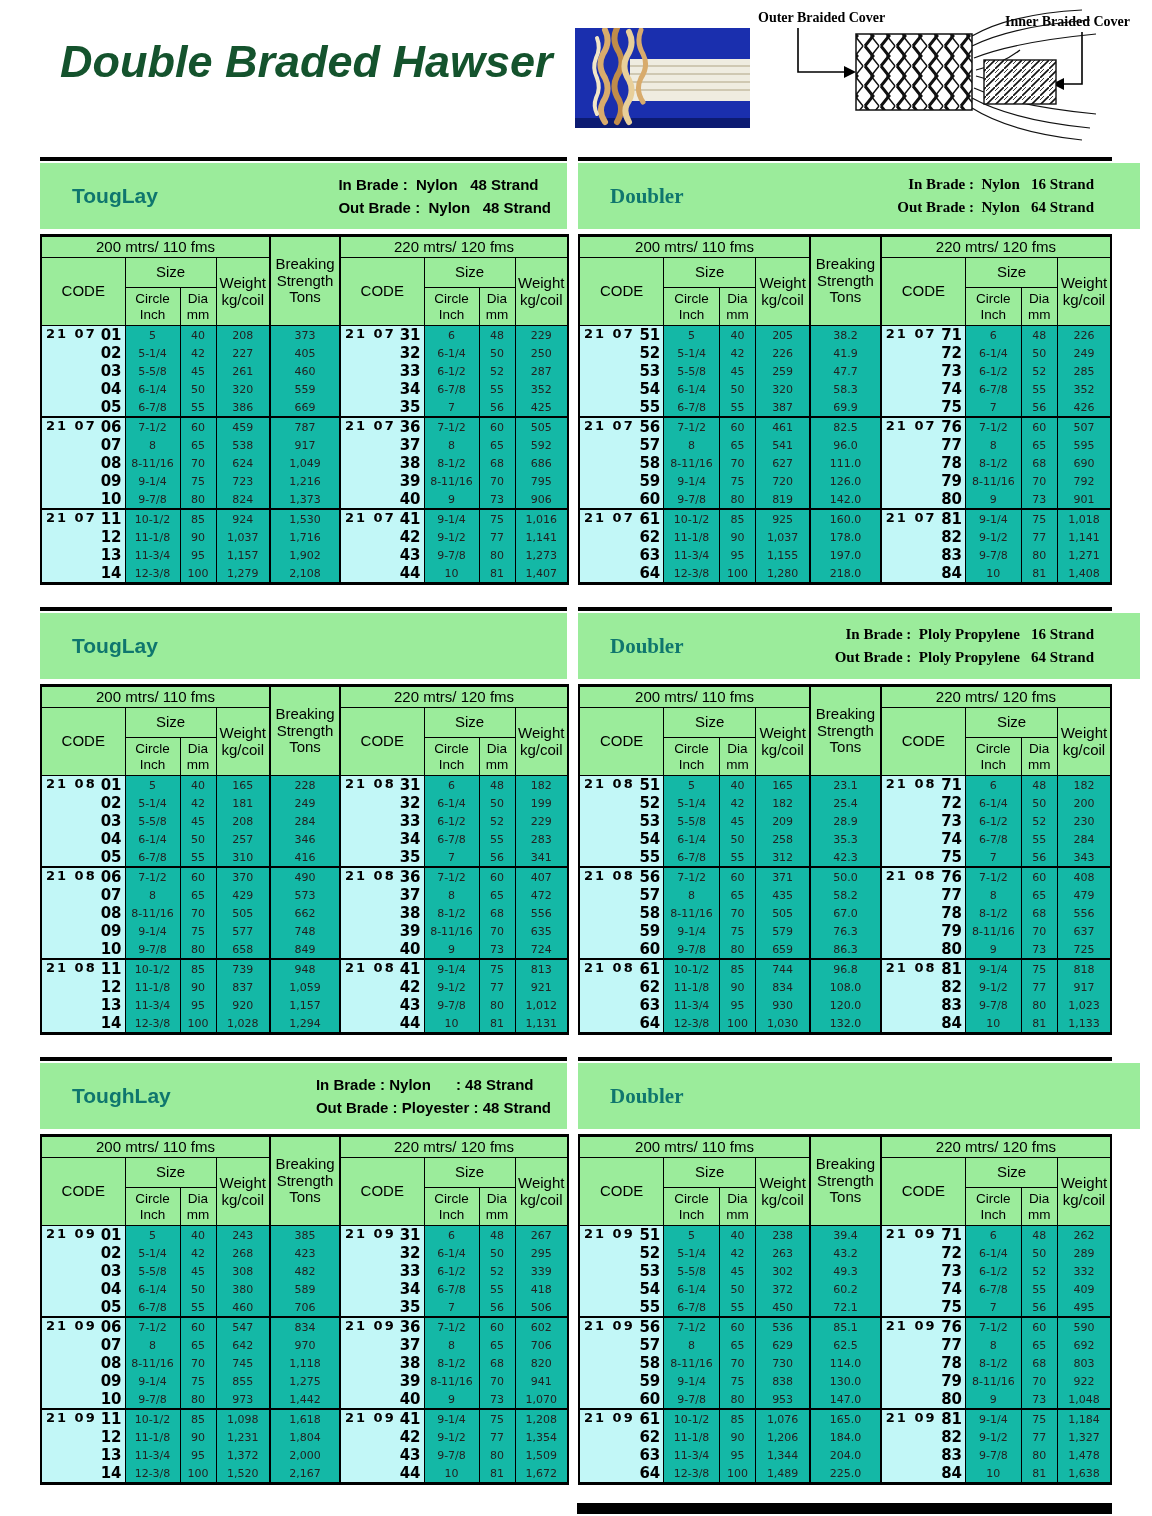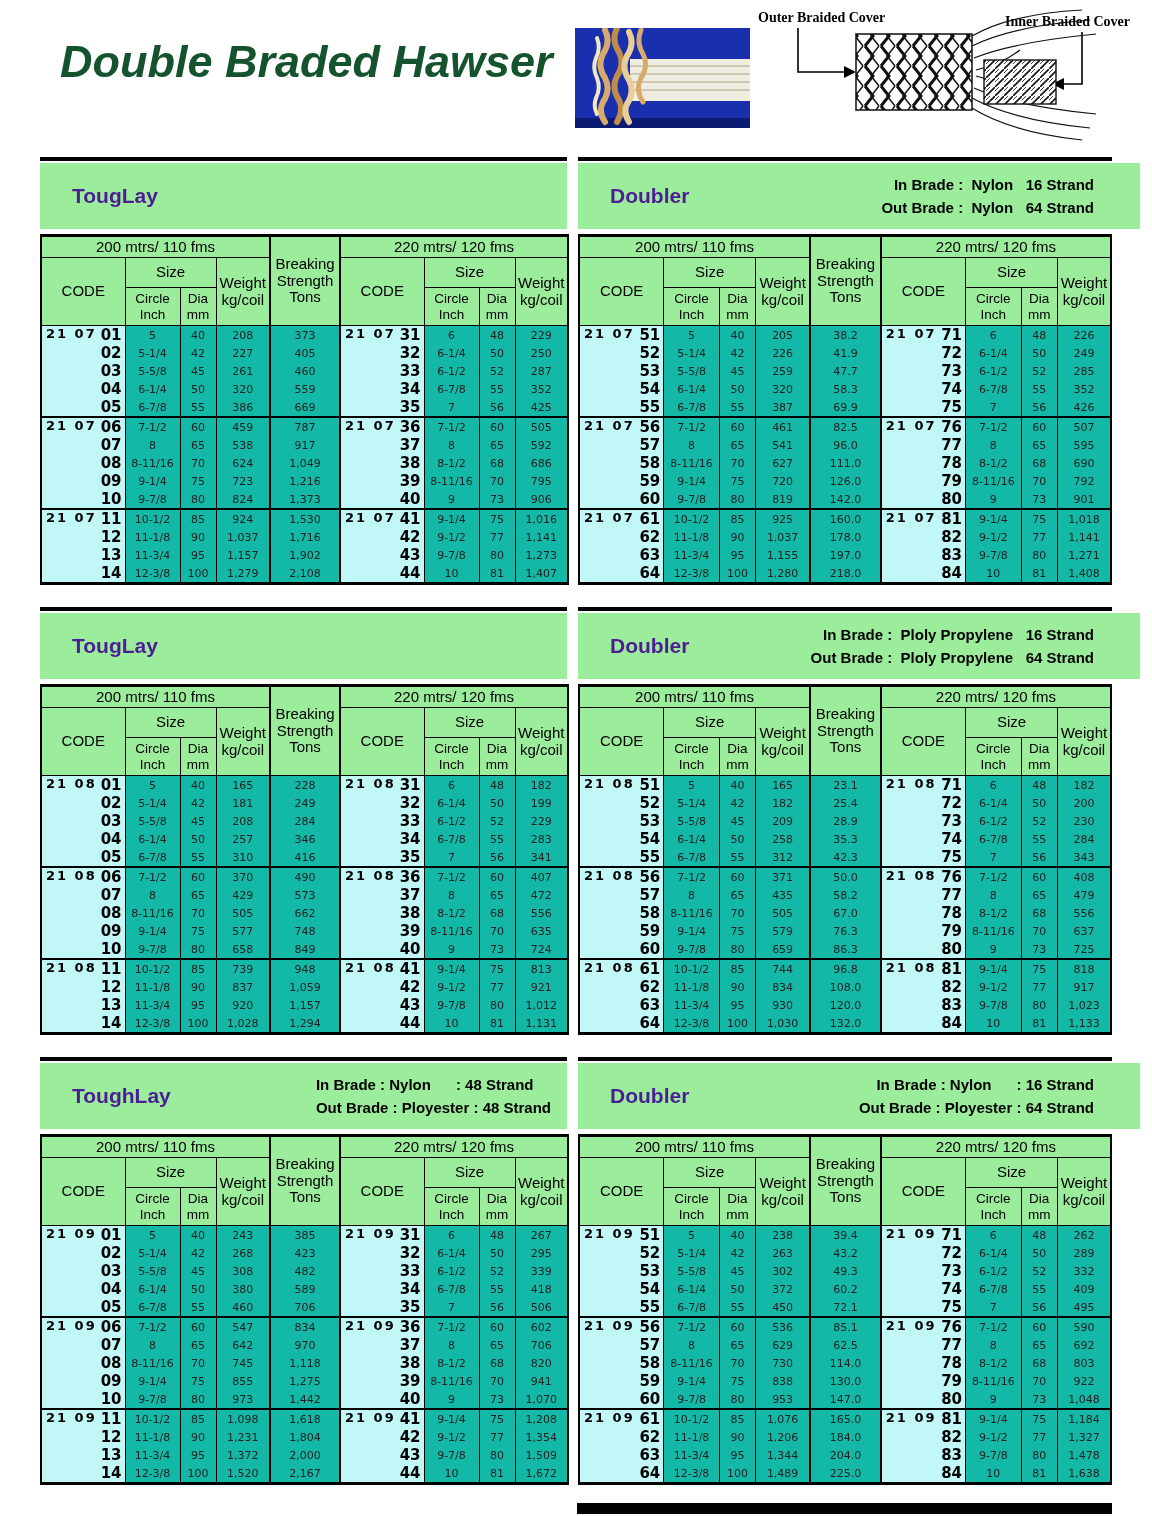--- a/index.html
+++ b/index.html
@@ -11,22 +11,22 @@
                 font-style:italic; color:#14532d; letter-spacing:0px; }
   .rope-photo { position:absolute; left:575px; top:28px; width:175px; height:100px; }
   .braid-diagram { position:absolute; left:752px; top:6px; width:384px; height:142px; }
 
   
   #sections { position:absolute; left:40px; top:157px;
               display:grid; grid-template-columns:527px 534px; column-gap:11px; row-gap:22px; }
   .tsec { overflow:visible; }
   .topline { height:4px; background:#000; }
   .greenbar { margin-top:2px; height:66px; background:#9BEC9B; display:flex; align-items:center; }
-  .tsec.right .greenbar { width:calc(100% + 28px); }
-  .tname { font-size:21px; font-weight:bold; color:#4c1d95; padding-left:32px; }
+  .tsec.right .greenbar { width:calc(100% + 28px);font-family:Liberation Serif, serif; }
+  .tname { font-size:21px; font-weight:bold; color:#0f766e; padding-left:32px; }
   .brade { margin-left:auto; padding-right:16px; font-weight:bold; font-size:15px;
            line-height:23px; white-space:pre; color:#000; }
   .tsec.right .brade { padding-right:46px;text-align:right; }
 
   
   table.spec { border-collapse:collapse; table-layout:fixed; width:100%; margin-top:5px;
                border:2px solid #000; border-top:3px solid #000; border-bottom:3px solid #000;
                background:#14b8a6; }
   .spec th { background:#9BEC9B; border:1px solid #000; font-weight:normal; font-size:14px;
              white-space:pre-line; line-height:1.12; padding:1px 0; text-align:center; }
@@ -105,20 +105,21 @@
     <rect x="232" y="54" width="72" height="44" fill="#fff" stroke="#111" stroke-width="1.4"></rect>
     <rect x="232" y="54" width="72" height="44" fill="url(#braidI)"></rect>
   </g>
 </svg>
 
 <div id="sections">
     <section class="tsec">
       <div class="topline"></div>
       <div class="greenbar">
         <div class="tname">TougLay</div>
+        <div class="brade"><div>In Brade :  Nylon   48 Strand</div><div>Out Brade :  Nylon   48 Strand</div></div>
       </div>
       <table class="spec">
         <colgroup>
           <col style="width:84px">
           <col style="width:55px">
           <col style="width:36px">
           <col style="width:54px">
           <col style="width:70px">
           <col style="width:84px">
           <col style="width:55px">
@@ -1128,21 +1129,20 @@
             <td>81</td>
             <td>1,672</td>
           </tr>
         </tbody>
       </table>
     </section>
     <section class="tsec right">
       <div class="topline"></div>
       <div class="greenbar">
         <div class="tname">Doubler</div>
-        <div class="brade"><div>In Brade : Nylon      : 16 Strand</div><div>Out Brade : Ployester : 64 Strand</div></div>
       </div>
       <table class="spec">
         <colgroup>
           <col style="width:84px">
           <col style="width:55px">
           <col style="width:36px">
           <col style="width:54px">
           <col style="width:70px">
           <col style="width:84px">
           <col style="width:55px">

